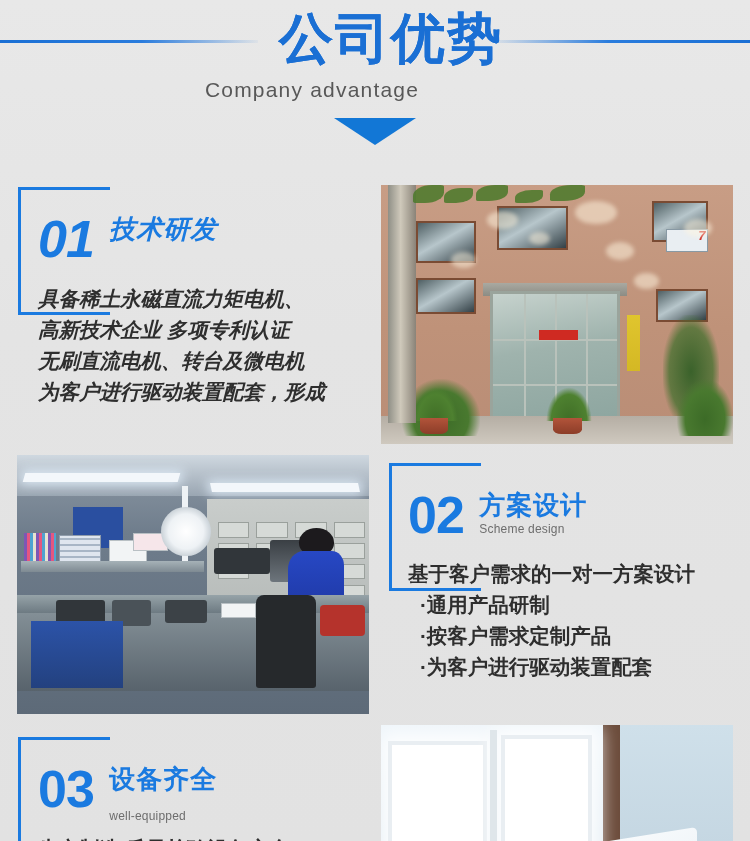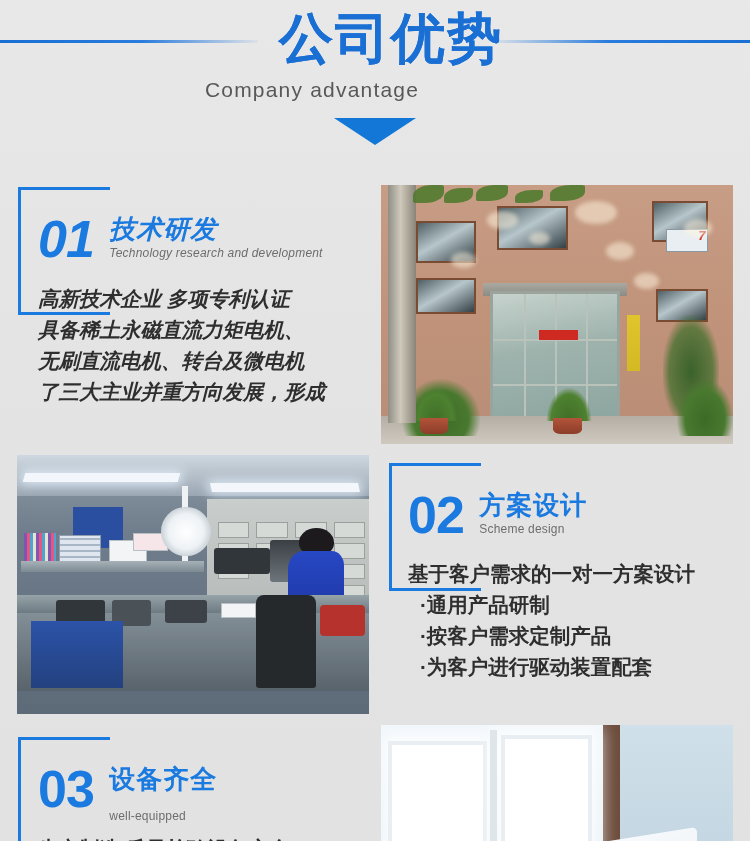--- a/index.html
+++ b/index.html
@@ -253,29 +253,28 @@
   </div>
 
   <div class="section" style="top:165px;left:0;height:290px;font-style:italic;">
 
     <div class="bracket" style="left:18px;top:22px;width:92px;height:128px;"></div>
 
     <div class="head-row" style="left:38px;top:45px;">
       <span class="num">01</span>
       <span class="titles">
         <span class="t-cn" style="display:block;">技术研发</span>
-        <span class="t-en" style="display:block;">Technology research and development</span>
       </span>
     </div>
 
     <div class="body-text" style="left:38px;top:118px;">
+      <span class="ln">具备稀土永磁直流力矩电机、</span>
       <span class="ln">高新技术企业 多项专利认证</span>
-      <span class="ln">具备稀土永磁直流力矩电机、</span>
       <span class="ln">无刷直流电机、转台及微电机</span>
-      <span class="ln">了三大主业并重方向发展，形成</span>
+      <span class="ln">为客户进行驱动装置配套，形成</span>
     </div>
 
     <div class="photo" style="left:381px;top:20px;width:352px;height:259px;">
       <div class="ph-inner">
         <div class="bldg-wall"></div>
         <div class="bldg-win" style="left:10%;top:14%;width:17%;height:16%;"></div>
         <div class="bldg-win" style="left:33%;top:8%;width:20%;height:17%;"></div>
         <div class="bldg-win" style="left:77%;top:6%;width:16%;height:16%;"></div>
         <div class="bldg-win" style="left:10%;top:36%;width:17%;height:14%;"></div>
         <div class="bldg-win" style="left:78%;top:40%;width:15%;height:13%;"></div>

